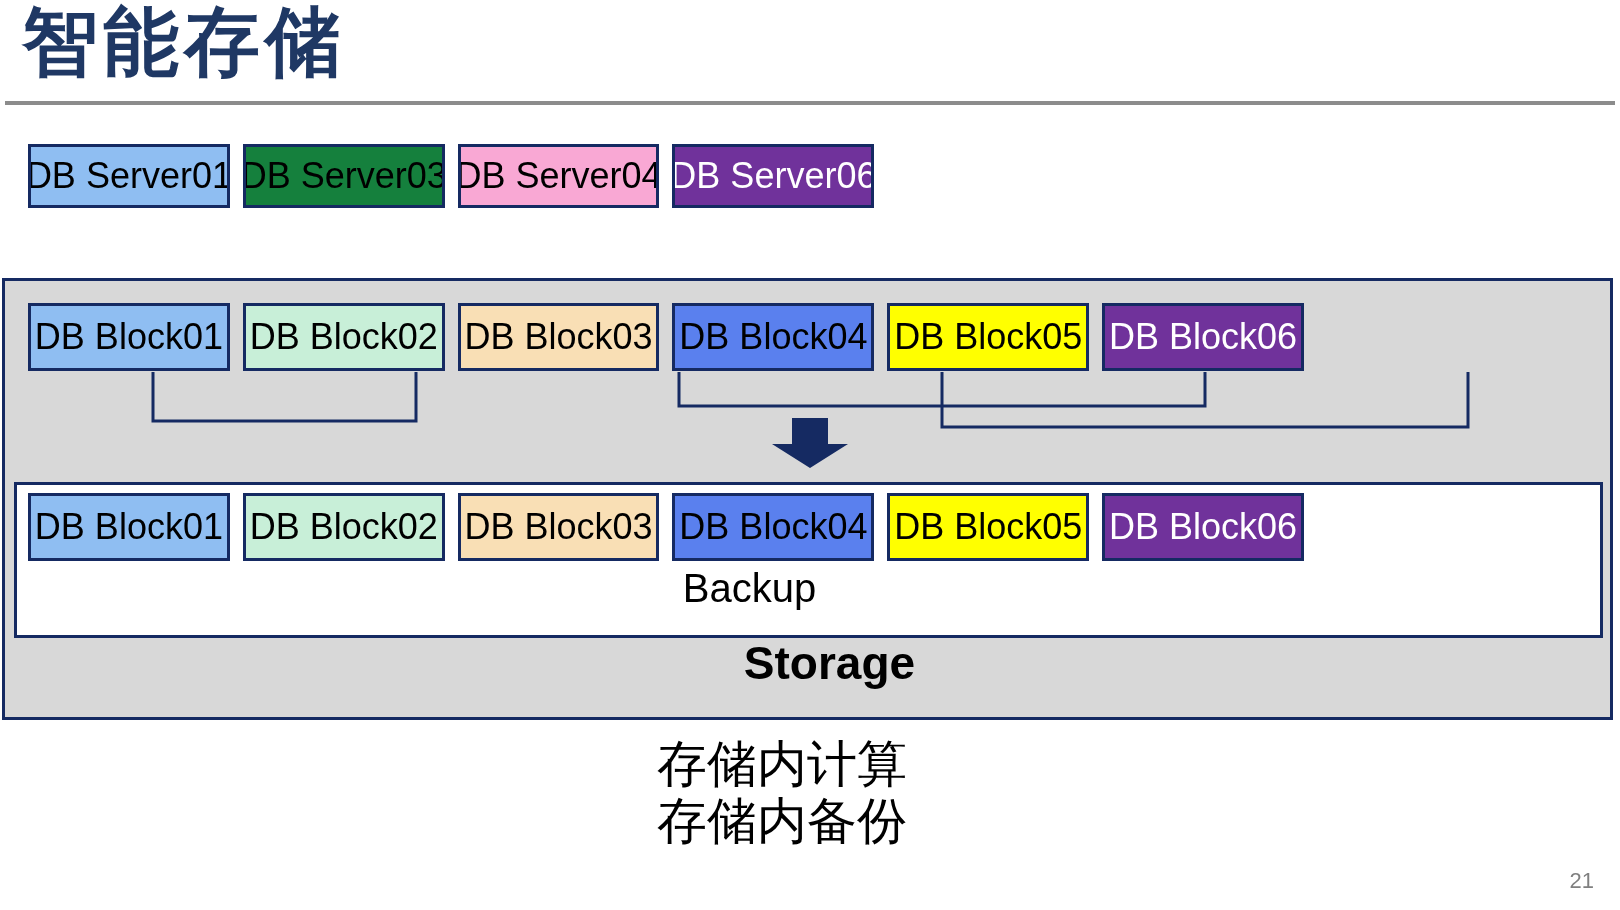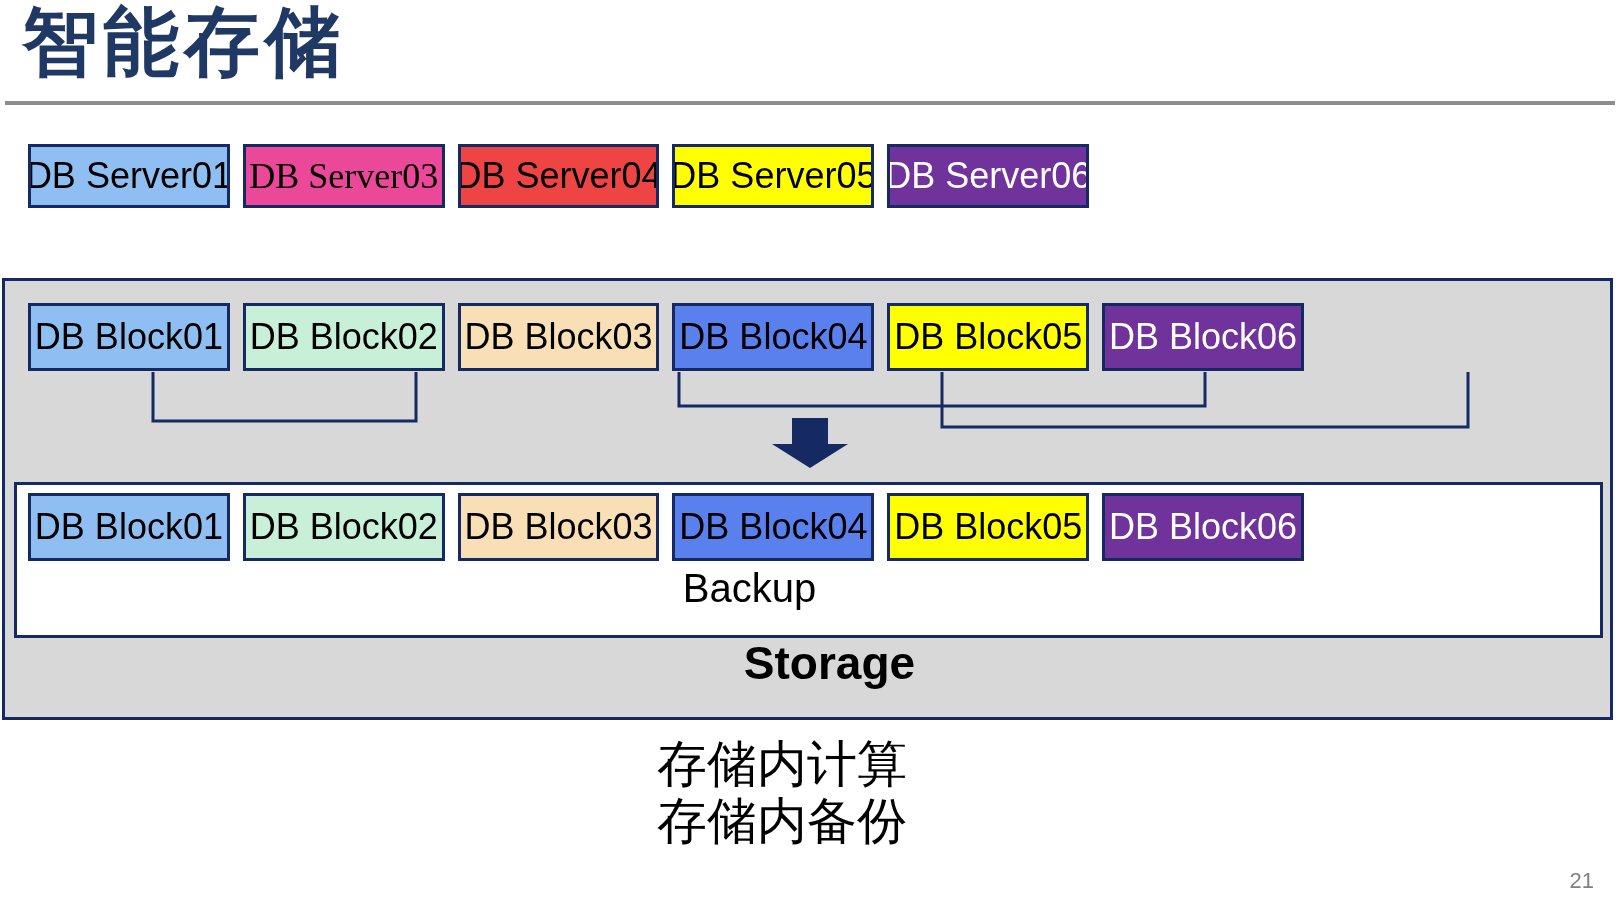--- a/index.html
+++ b/index.html
@@ -92,23 +92,22 @@
   }
 </style>
 </head>
 <body>
 
 <div class="abs slide-title">智能存储</div>
 <div class="abs title-rule"></div>
 
 <div class="abs row server-row">
     <div class="box" style="background: rgb(143, 190, 242); color: rgb(0, 0, 0);">DB Server01</div>
-    <div class="box" style="background: #ec4899; color: rgb(0, 0, 0); font-family: Liberation Serif, serif;">DB Server03</div>
-    <div class="box" style="background: #ef4444; color: rgb(0, 0, 0);">DB Server04</div>
-    <div class="box" style="background: rgb(255, 255, 0); color: rgb(0, 0, 0);">DB Server05</div>
+    <div class="box" style="background: #15803d; color: rgb(0, 0, 0);">DB Server03</div>
+    <div class="box" style="background: #f9a8d4; color: rgb(0, 0, 0);">DB Server04</div>
     <div class="box" style="background: rgb(112, 50, 155); color: rgb(255, 255, 255);">DB Server06</div>
   </div>
 
 <div class="abs storage-container"></div>
 
 <div class="abs row block-row-primary">
     <div class="box" style="background: rgb(143, 190, 242); color: rgb(0, 0, 0);">DB Block01</div>
     <div class="box" style="background: rgb(200, 239, 216); color: rgb(0, 0, 0);">DB Block02</div>
     <div class="box" style="background: rgb(249, 223, 181); color: rgb(0, 0, 0);">DB Block03</div>
     <div class="box" style="background: rgb(90, 128, 238); color: rgb(0, 0, 0);">DB Block04</div>

